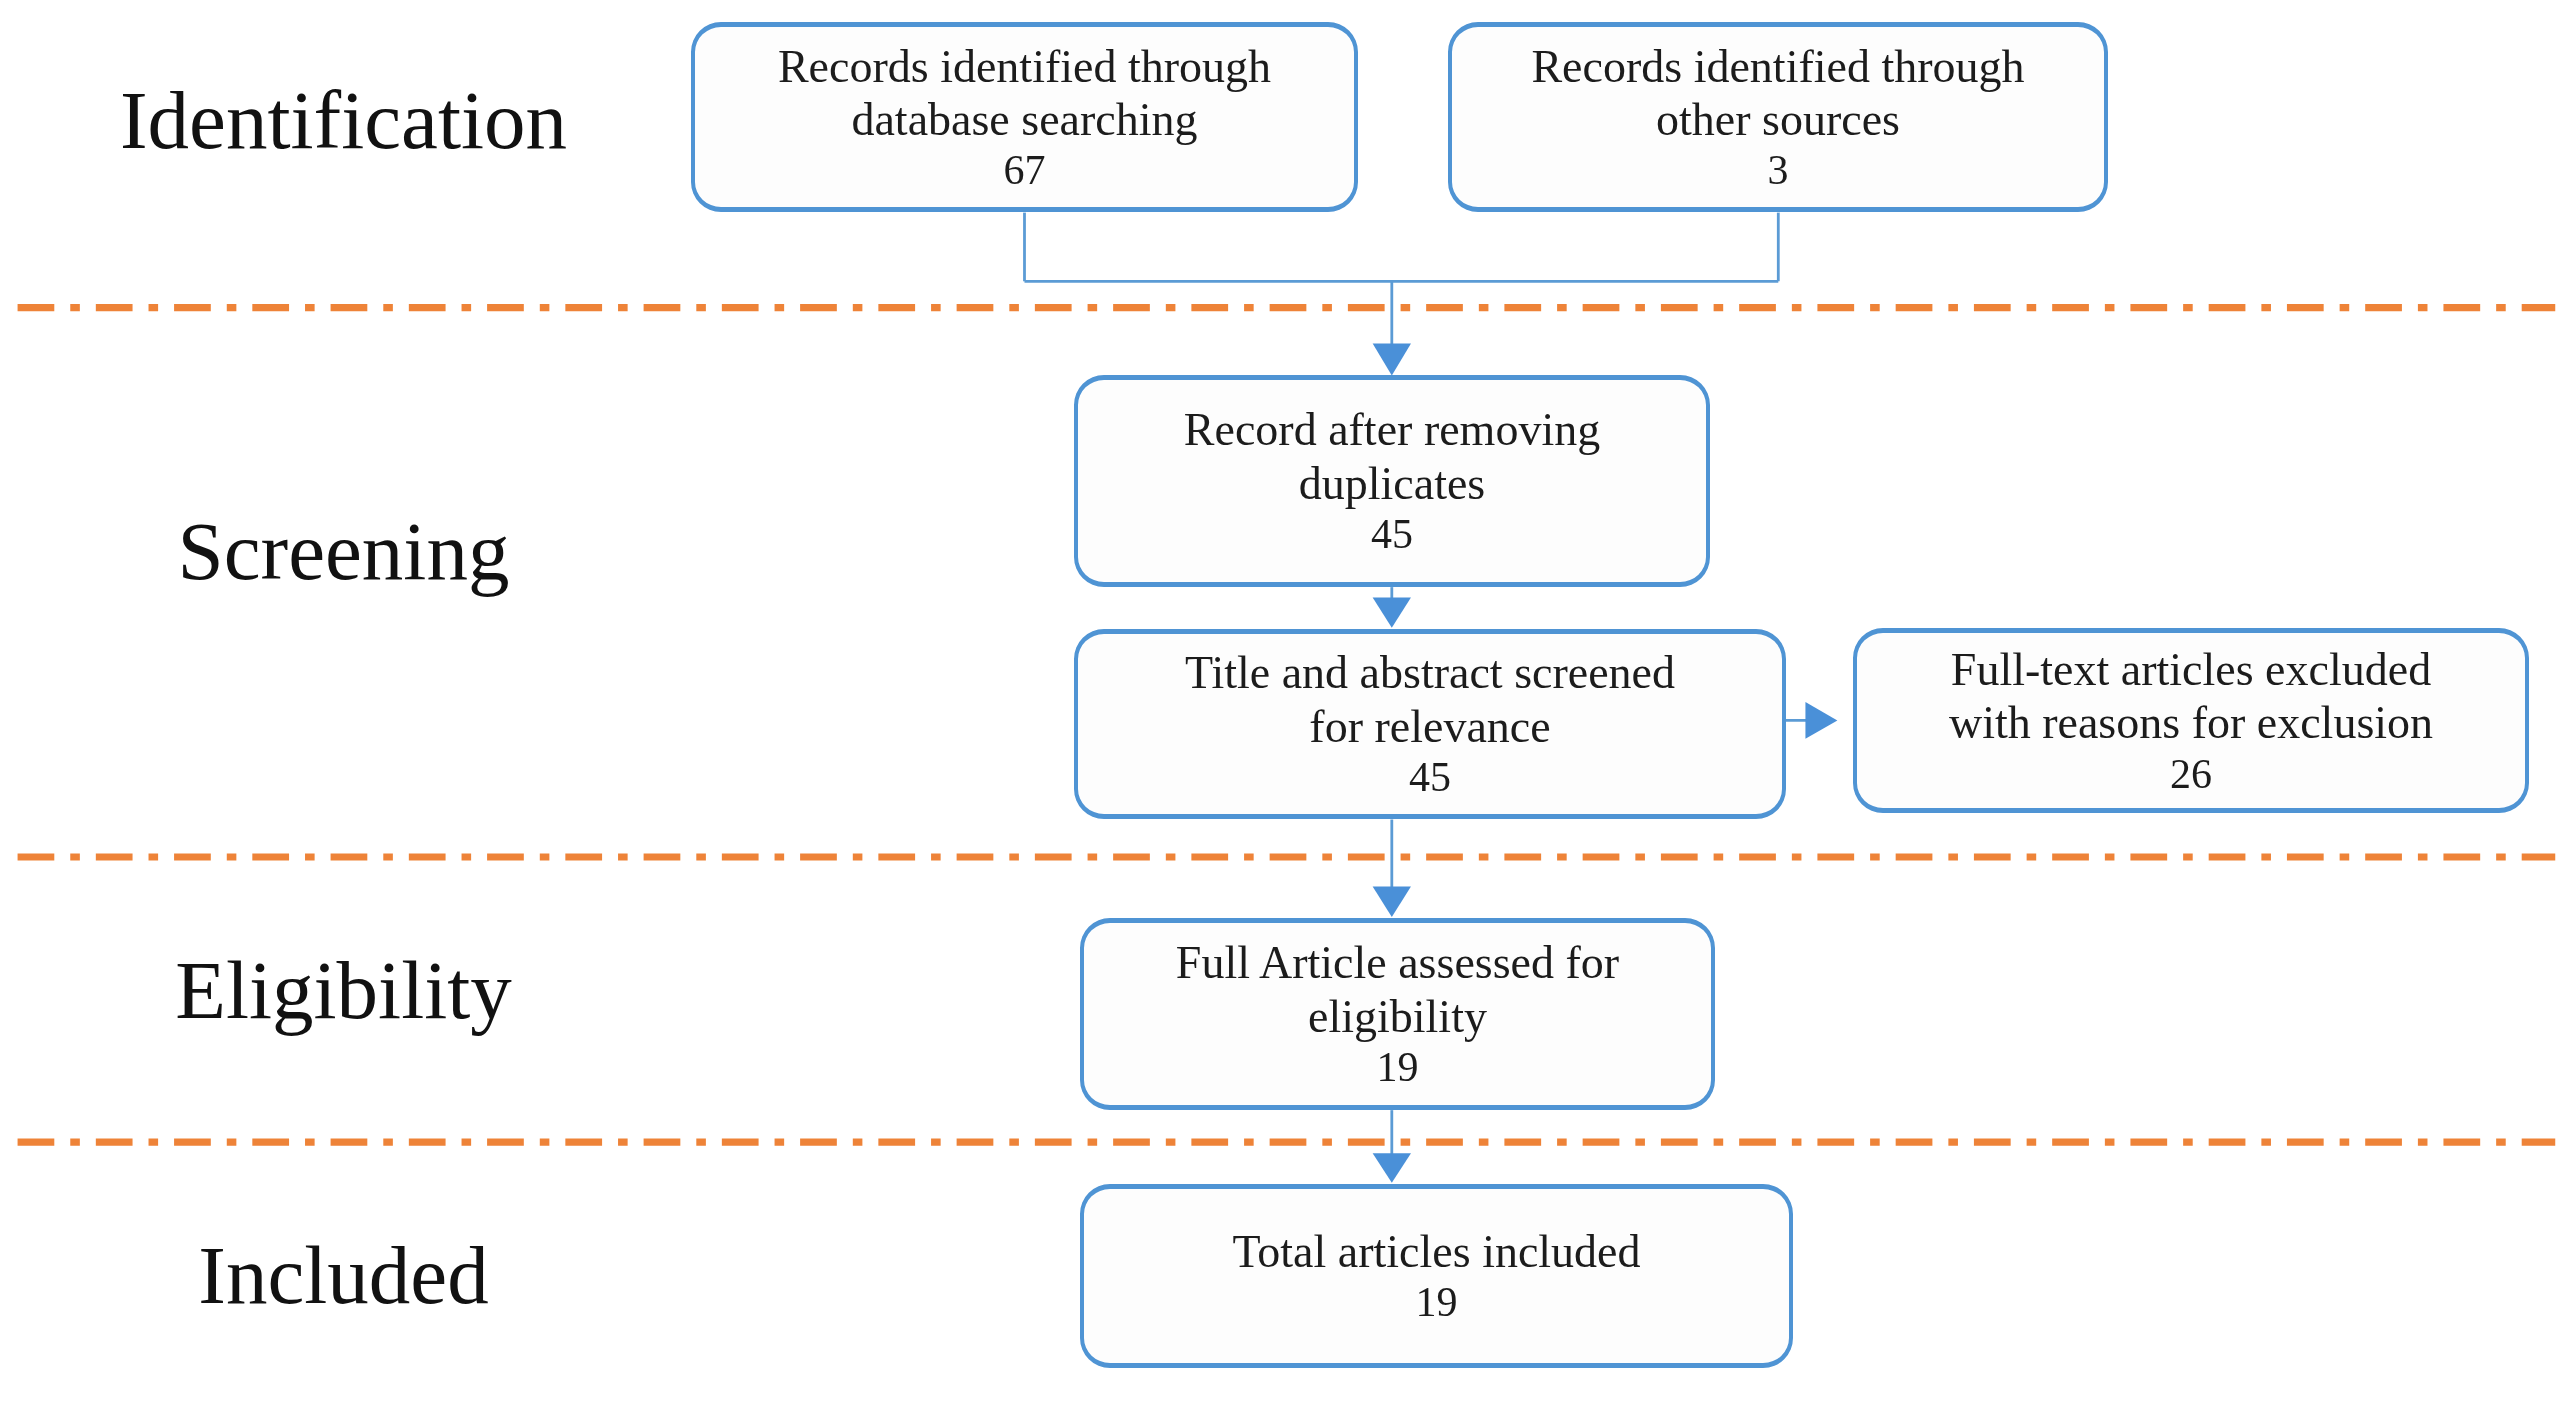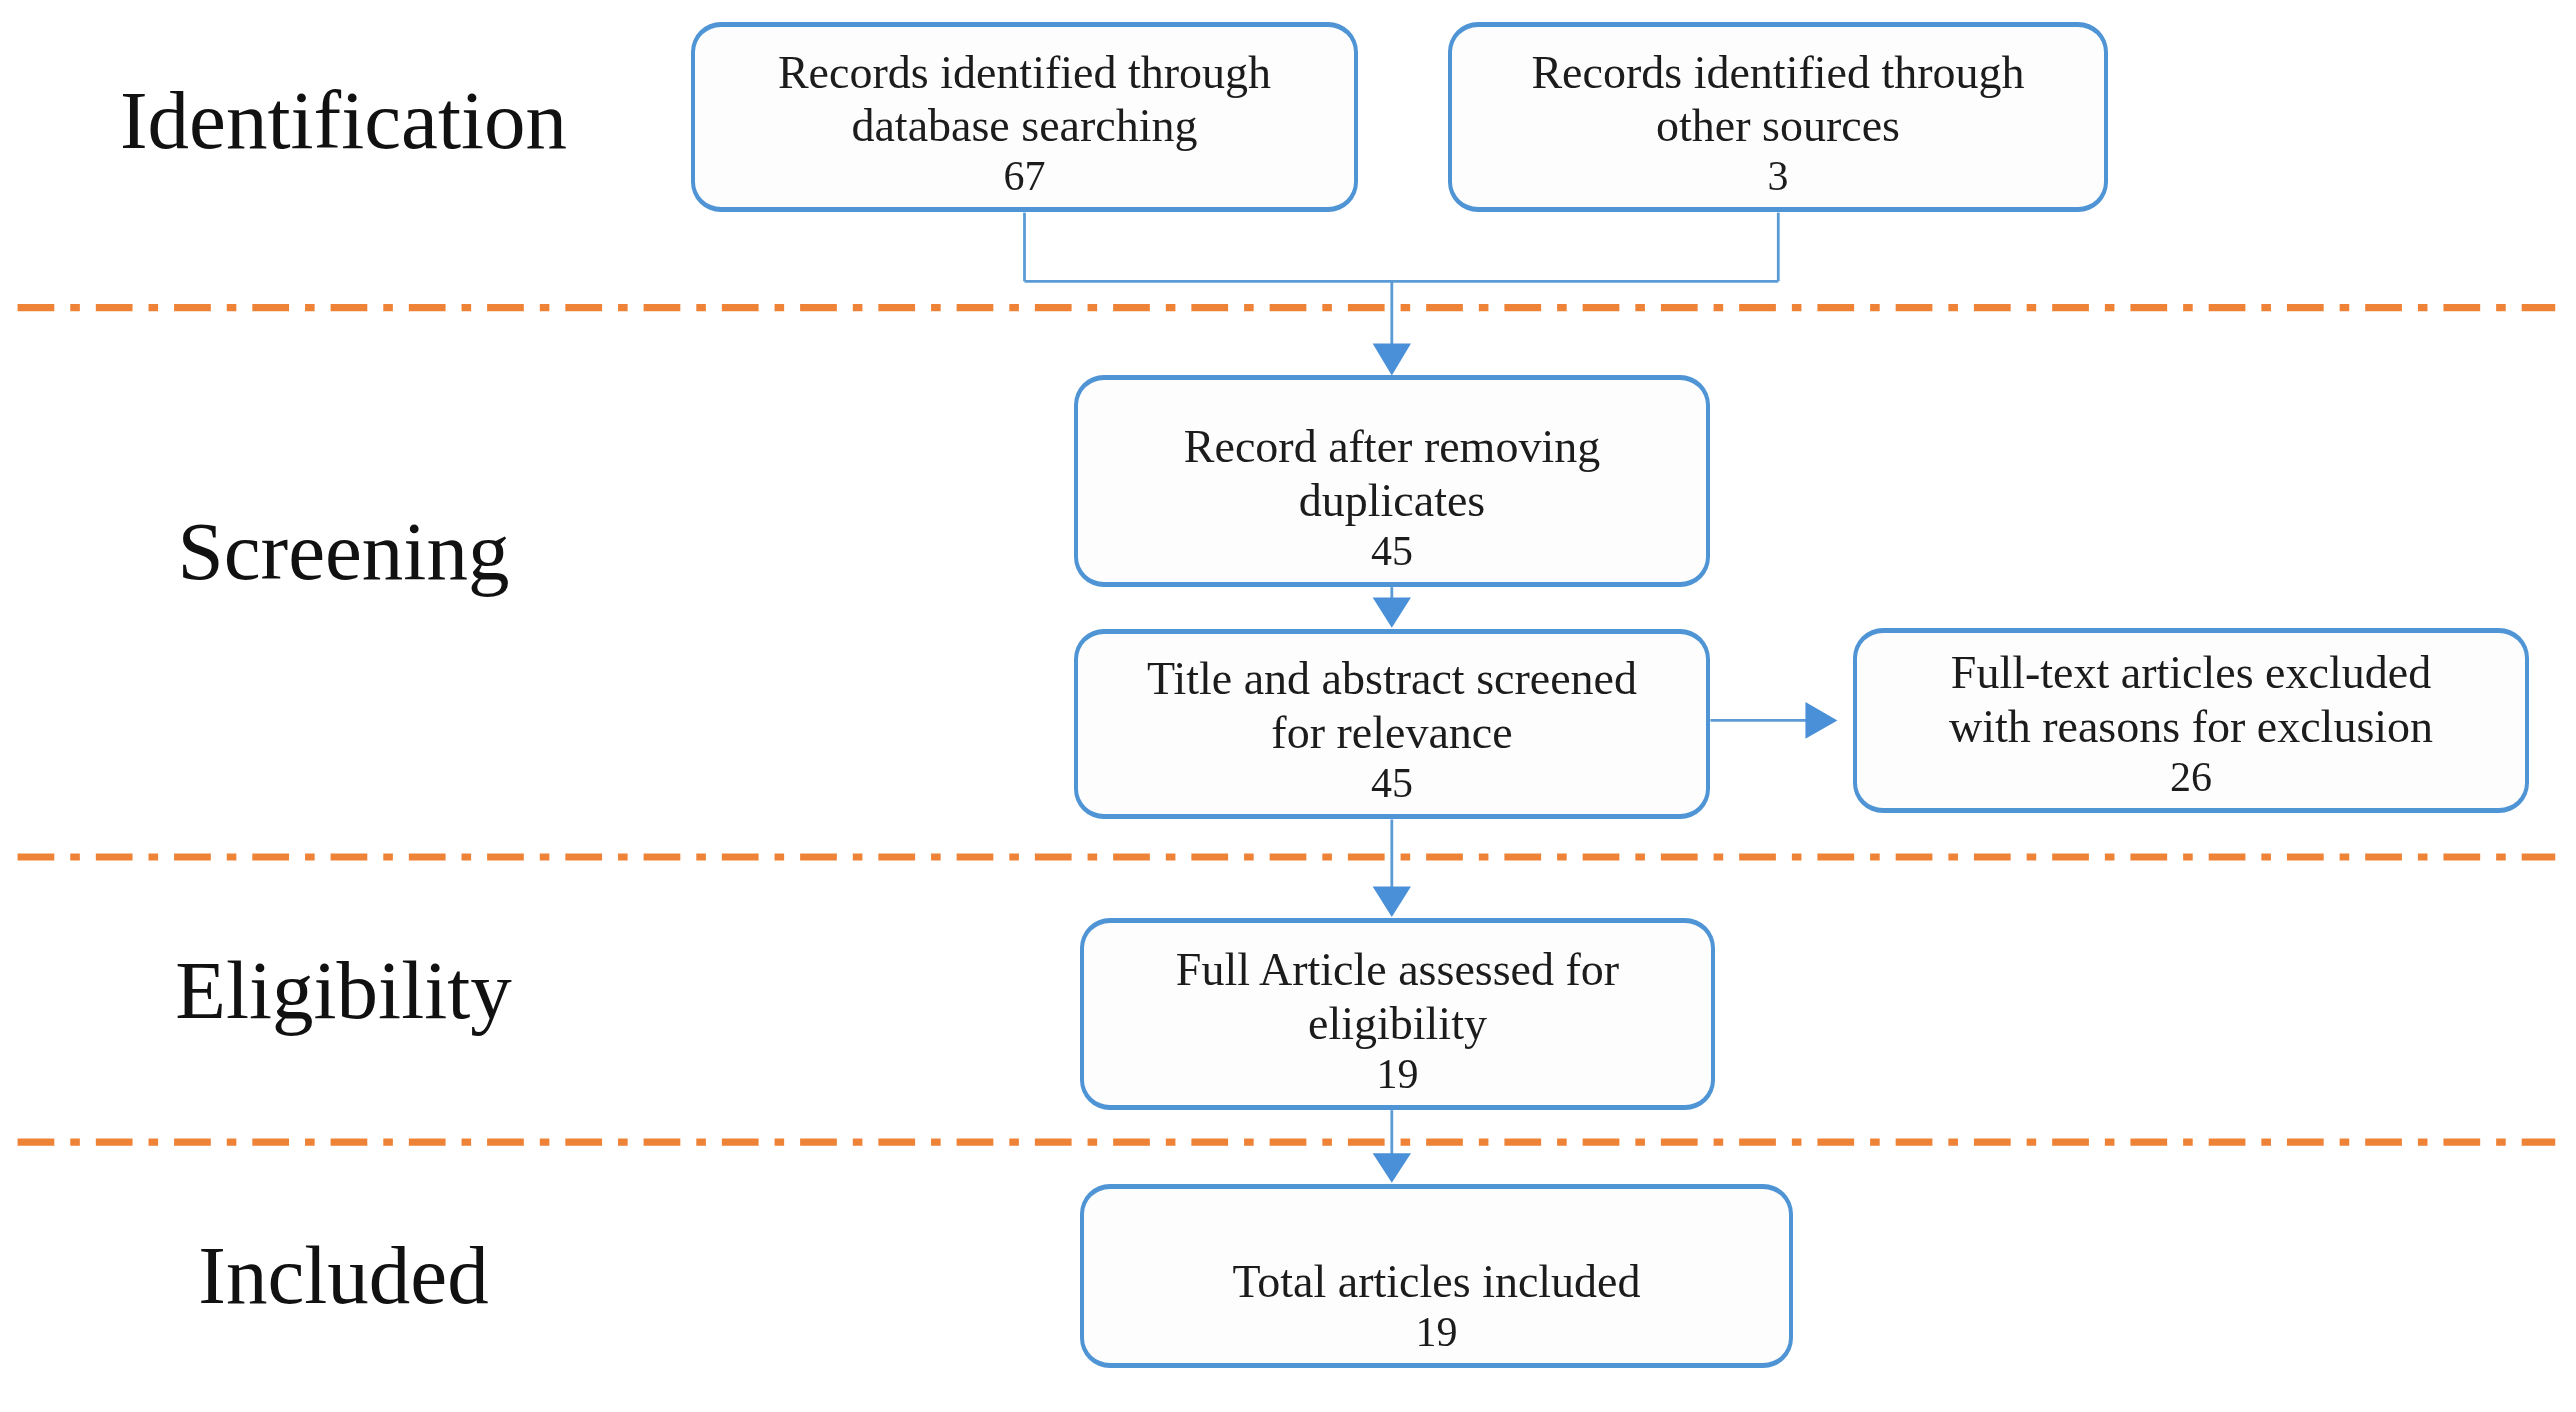--- a/index.html
+++ b/index.html
@@ -38,39 +38,39 @@
     position: absolute;
     box-sizing: border-box;
     background: #fdfdfd;
     border: 4.8px solid #4f94d4;
     border-top-width: 5.6px;
     border-bottom-width: 5.6px;
     border-radius: 30px;
     display: flex;
     flex-direction: column;
     align-items: center;
-    justify-content: flex-end;
+    justify-content: center;
     text-align: center;
     z-index: 2;
     padding: 6.4px 16px;
   }
   .box-text {
     font-size: 46px;
     line-height: 1.16;
     white-space: pre-line;
   }
   .box-count {
     font-size: 42px;
     line-height: 1.16;
   }
   
   #box-db     { left:  691px; top:   22.4px; width: 667px; height: 190px; }
   #box-other  { left: 1448px; top:   22.4px; width: 660px; height: 190px; }
   #box-dup    { left: 1074px; top:  375px; width: 636px; height: 212px; }
-  #box-screen { left: 1074px; top:  629px; width: 636px; height: 190px; }
+  #box-screen { left: 1074px; top:  629px; width: 712px; height: 190px; }
   #box-excl   { left: 1839px; top:  628px; width: 676px; height: 185px; margin-left: 14px; }
   #box-elig   { left: 1080px; top: 918px; width: 635px; height: 192px; }
   #box-incl   { left: 1080px; top: 1184px; width: 713px; height: 184px; }
   
   #label-identification { top:   68px; }
   #label-screening      { top:  499px; }
   #label-eligibility    { top: 938px; }
   #label-included       { top: 1223px; }
 </style>
 </head>

